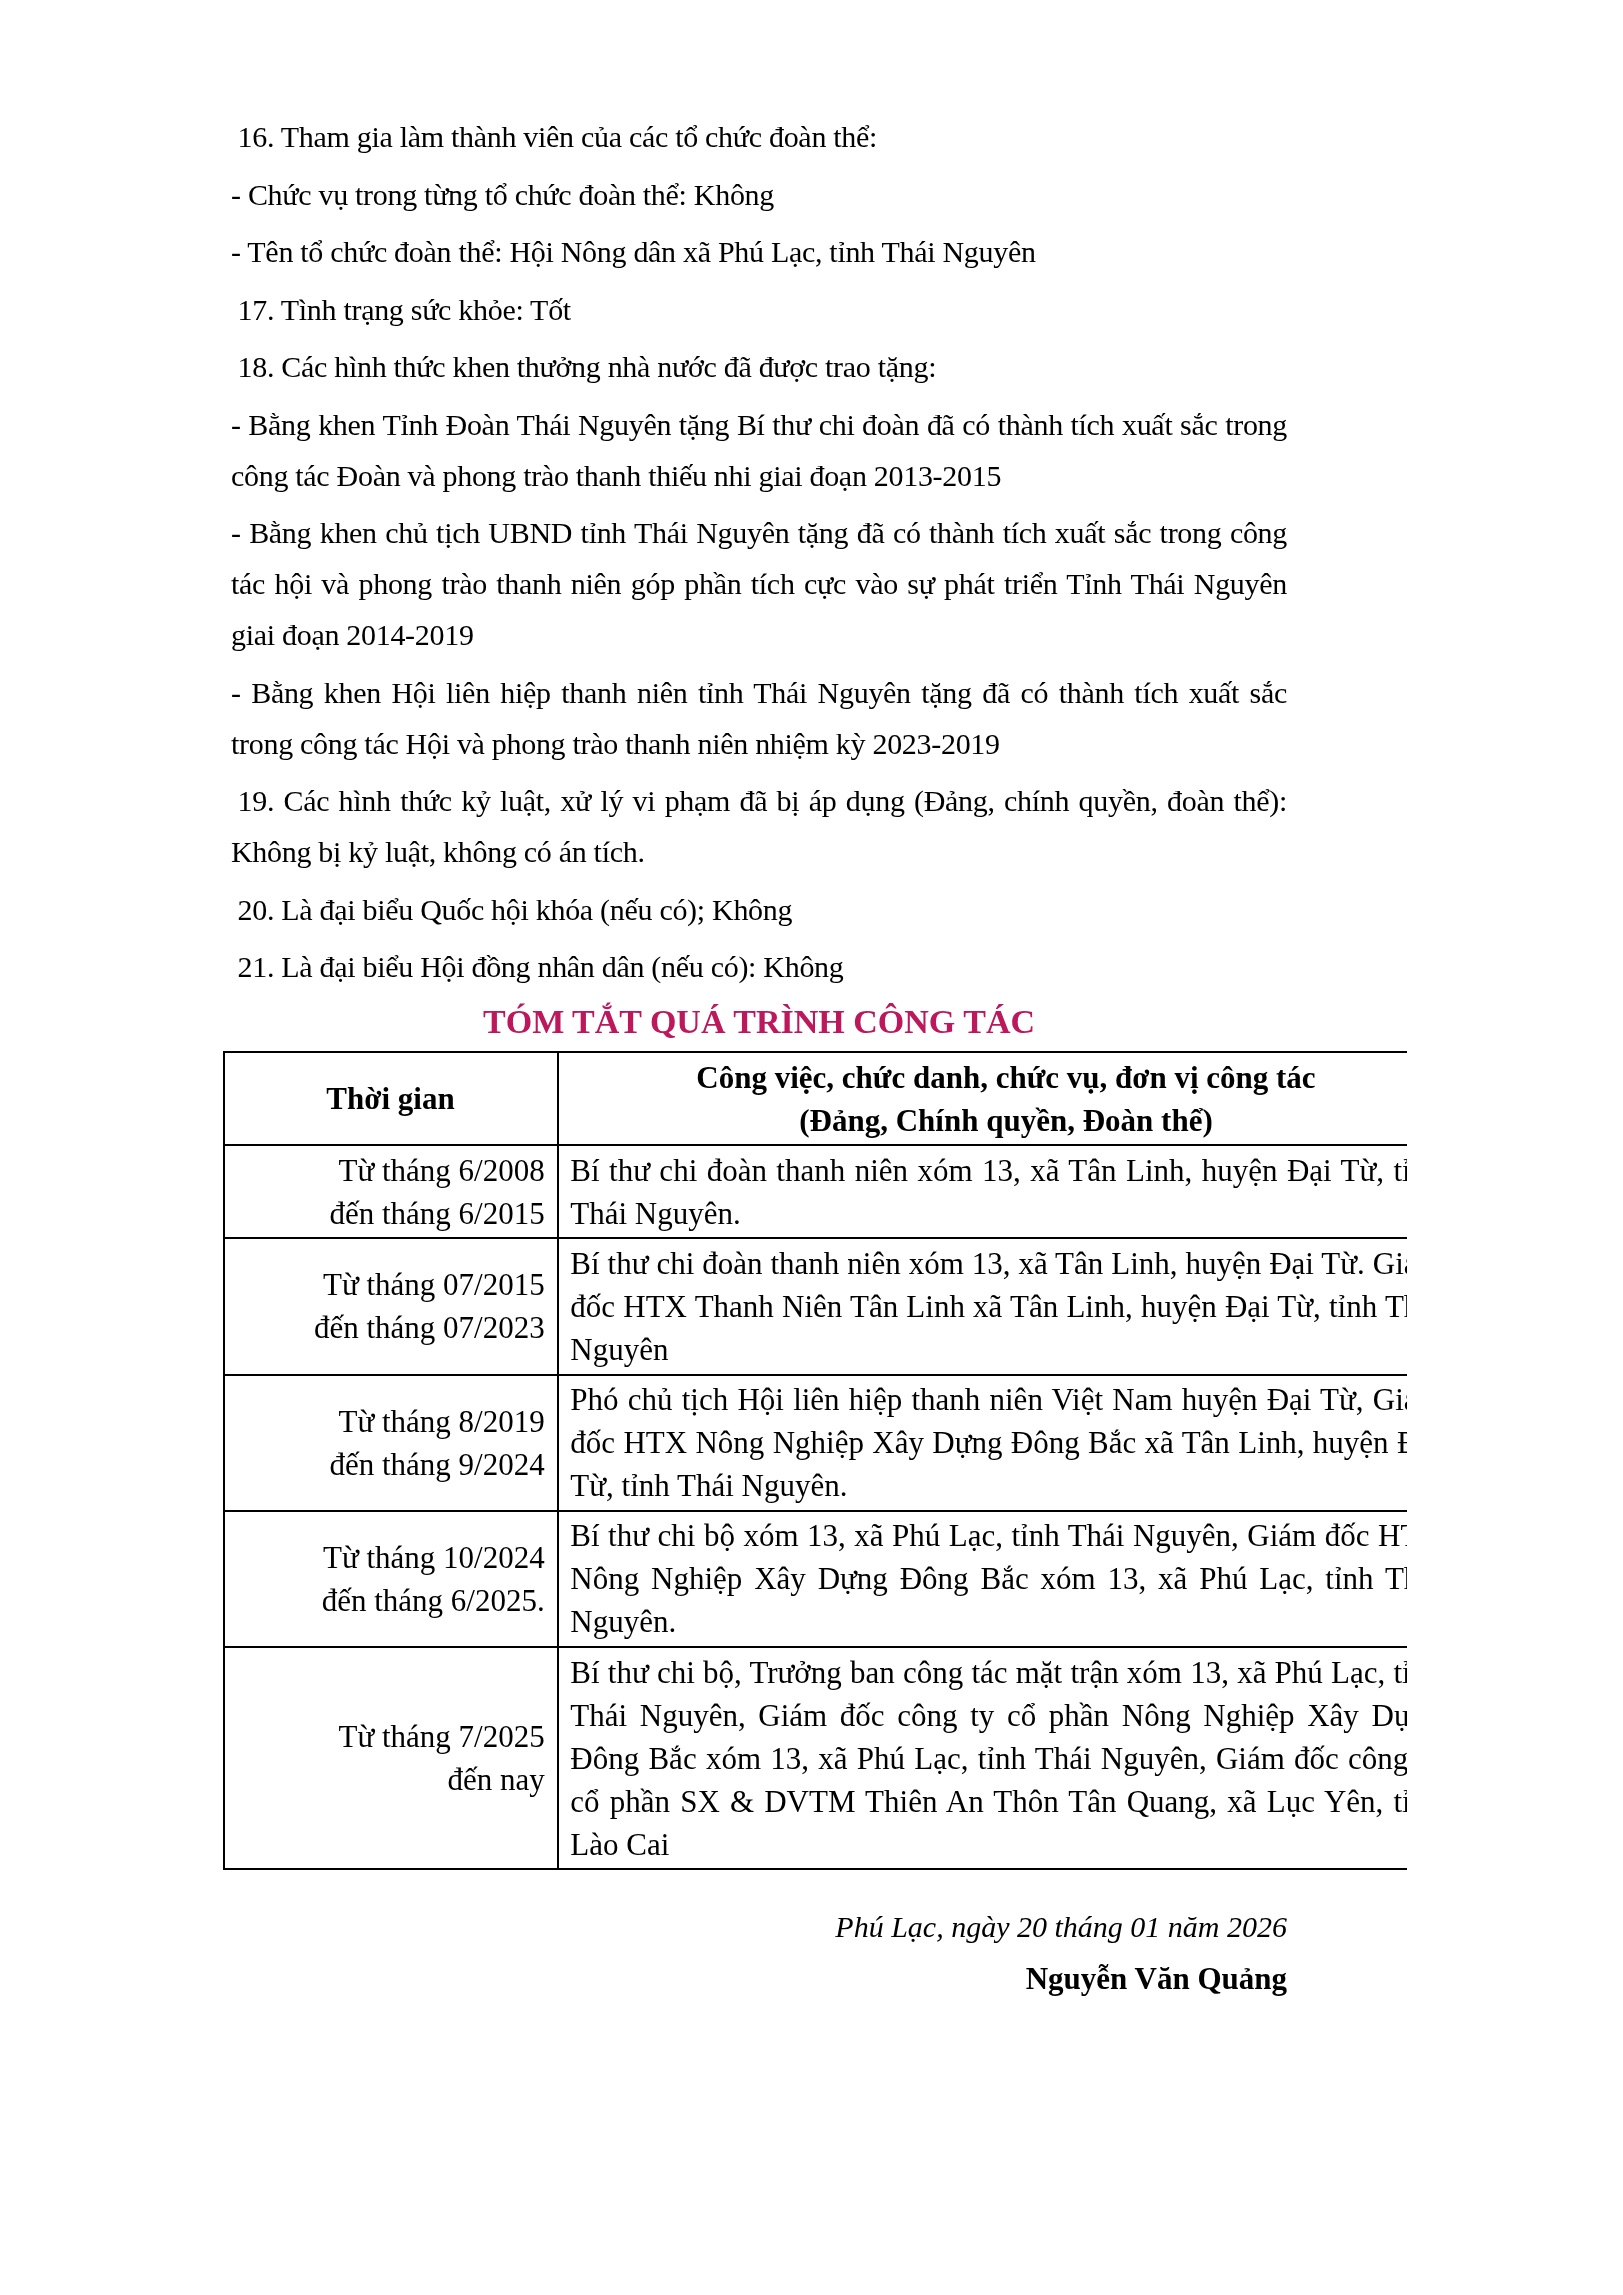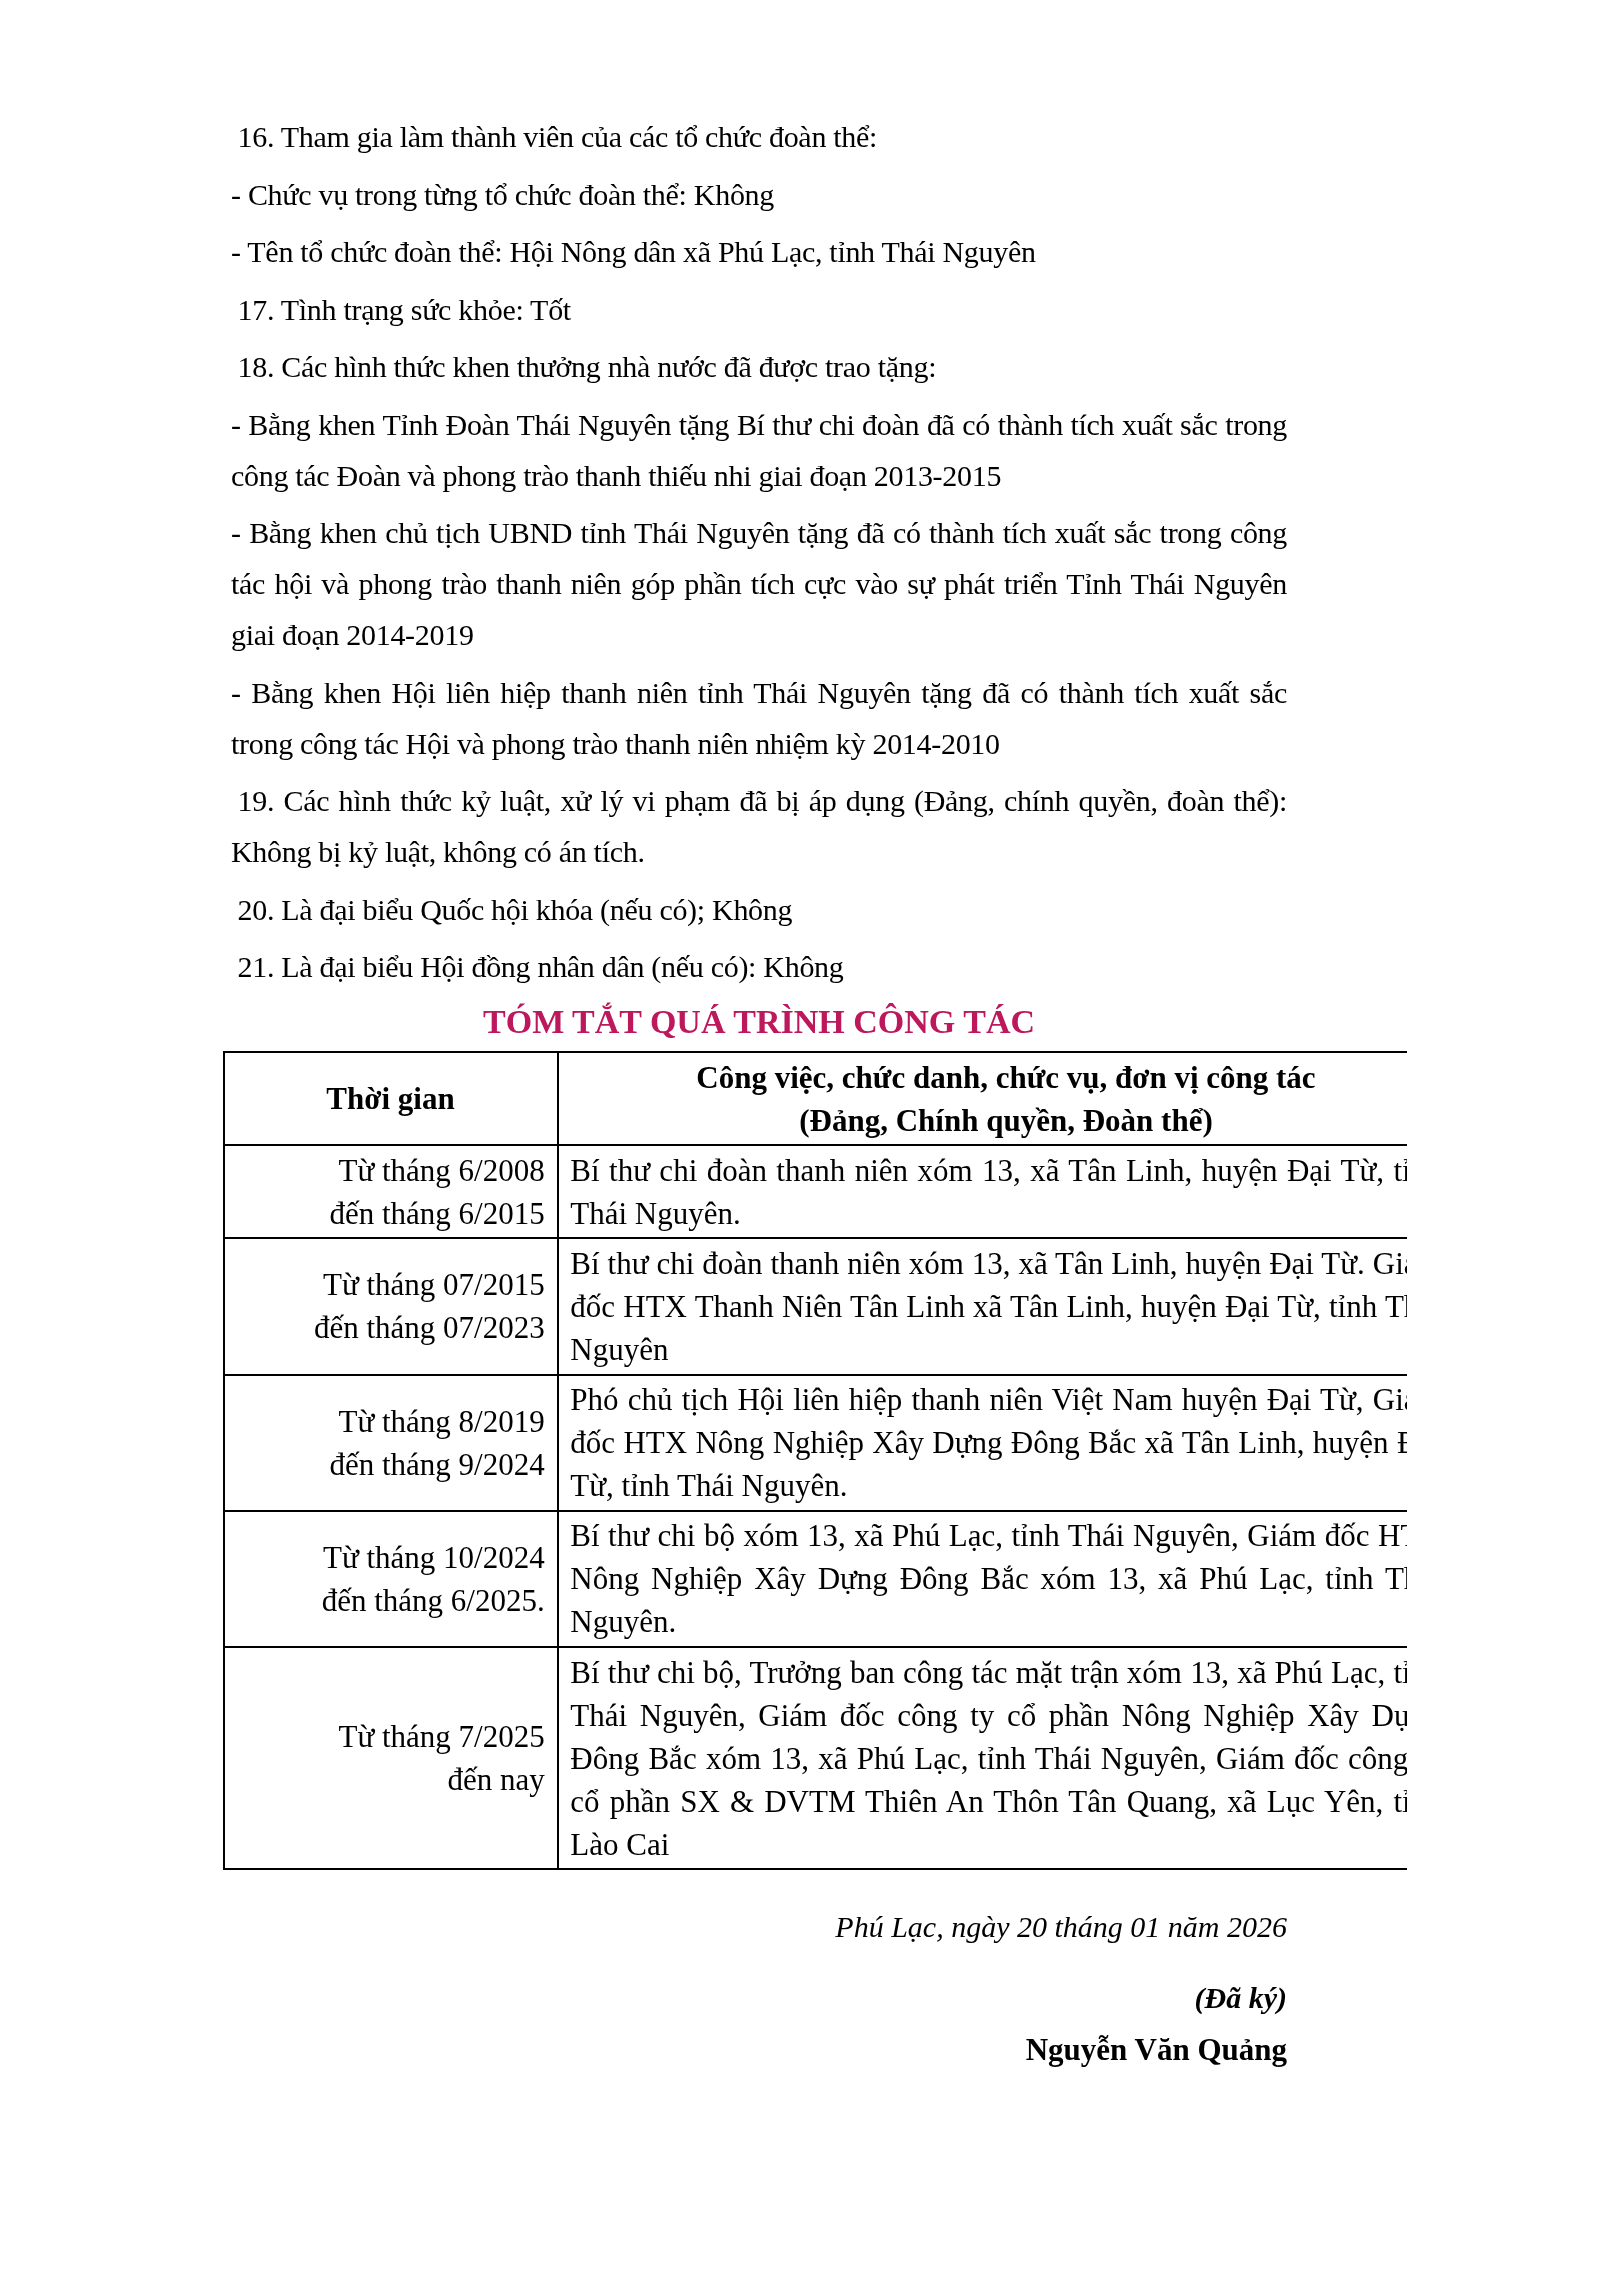--- a/index.html
+++ b/index.html
@@ -93,21 +93,21 @@
 
 <div class="page">
 
   <p class="body-par num">16. Tham gia làm thành viên của các tổ chức đoàn thể:</p>
   <p class="body-par">- Chức vụ trong từng tổ chức đoàn thể: Không</p>
   <p class="body-par">- Tên tổ chức đoàn thể: Hội Nông dân xã Phú Lạc, tỉnh Thái Nguyên</p>
   <p class="body-par num">17. Tình trạng sức khỏe: Tốt</p>
   <p class="body-par num">18. Các hình thức khen thưởng nhà nước đã được trao tặng:</p>
   <p class="body-par">- Bằng khen Tỉnh Đoàn Thái Nguyên tặng Bí thư chi đoàn đã có thành tích xuất sắc trong công tác Đoàn và phong trào thanh thiếu nhi giai đoạn 2013-2015</p>
   <p class="body-par">- Bằng khen chủ tịch UBND tỉnh Thái Nguyên tặng đã có thành tích xuất sắc trong công tác hội và phong trào thanh niên góp phần tích cực vào sự phát triển Tỉnh Thái Nguyên giai đoạn 2014-2019</p>
-  <p class="body-par">- Bằng khen Hội liên hiệp thanh niên tỉnh Thái Nguyên tặng đã có thành tích xuất sắc trong công tác Hội và phong trào thanh niên nhiệm kỳ 2014-2010</p>
+  <p class="body-par">- Bằng khen Hội liên hiệp thanh niên tỉnh Thái Nguyên tặng đã có thành tích xuất sắc trong công tác Hội và phong trào thanh niên nhiệm kỳ 2023-2019</p>
   <p class="body-par num">19. Các hình thức kỷ luật, xử lý vi phạm đã bị áp dụng (Đảng, chính quyền, đoàn thể):  Không bị kỷ luật, không có án tích.</p>
   <p class="body-par num">20. Là đại biểu Quốc hội khóa (nếu có); Không</p>
   <p class="body-par num">21. Là đại biểu Hội đồng nhân dân (nếu có): Không</p>
 
   <div class="section-title">TÓM TẮT QUÁ TRÌNH CÔNG TÁC</div>
 
   <table class="work-table">
     <colgroup>
       <col class="c-time">
       <col class="c-work">
@@ -153,18 +153,17 @@
           <div>Từ tháng 7/2025</div>
           <div>đến nay</div>
         </td>
         <td class="work-cell">Bí thư chi bộ, Trưởng ban công tác mặt trận xóm 13, xã Phú Lạc, tỉnh Thái Nguyên, Giám đốc công ty cổ phần Nông Nghiệp Xây Dựng Đông Bắc xóm 13, xã Phú Lạc, tỉnh Thái Nguyên, Giám đốc công ty cổ phần SX &amp; DVTM Thiên An Thôn Tân Quang, xã Lục Yên, tỉnh Lào Cai</td>
       </tr>
     </tbody>
   </table>
 
   <div class="sig-block">
     <div class="sig-date">Phú Lạc, ngày 20 tháng 01 năm  2026</div>
-    <div class="sig-signed">(Đã ký)</div>
     <div class="sig-name">Nguyễn Văn Quảng</div>
   </div>
 
 </div>
 
 
 </body></html>

